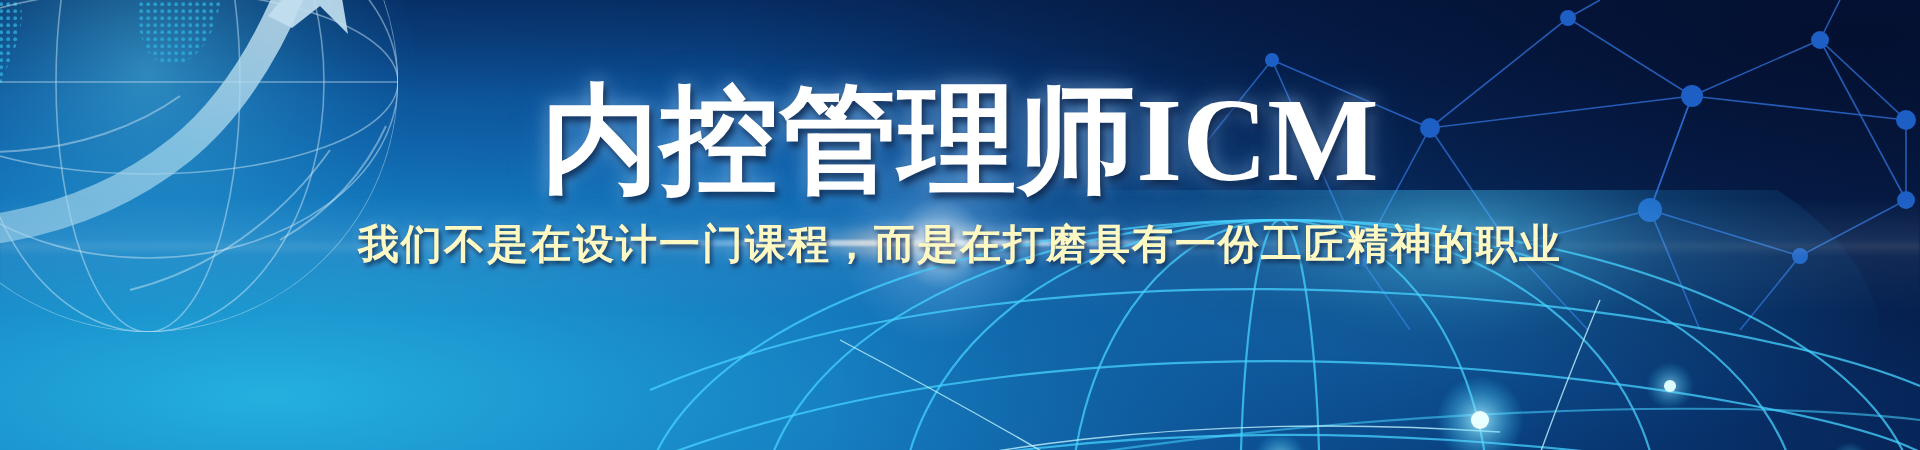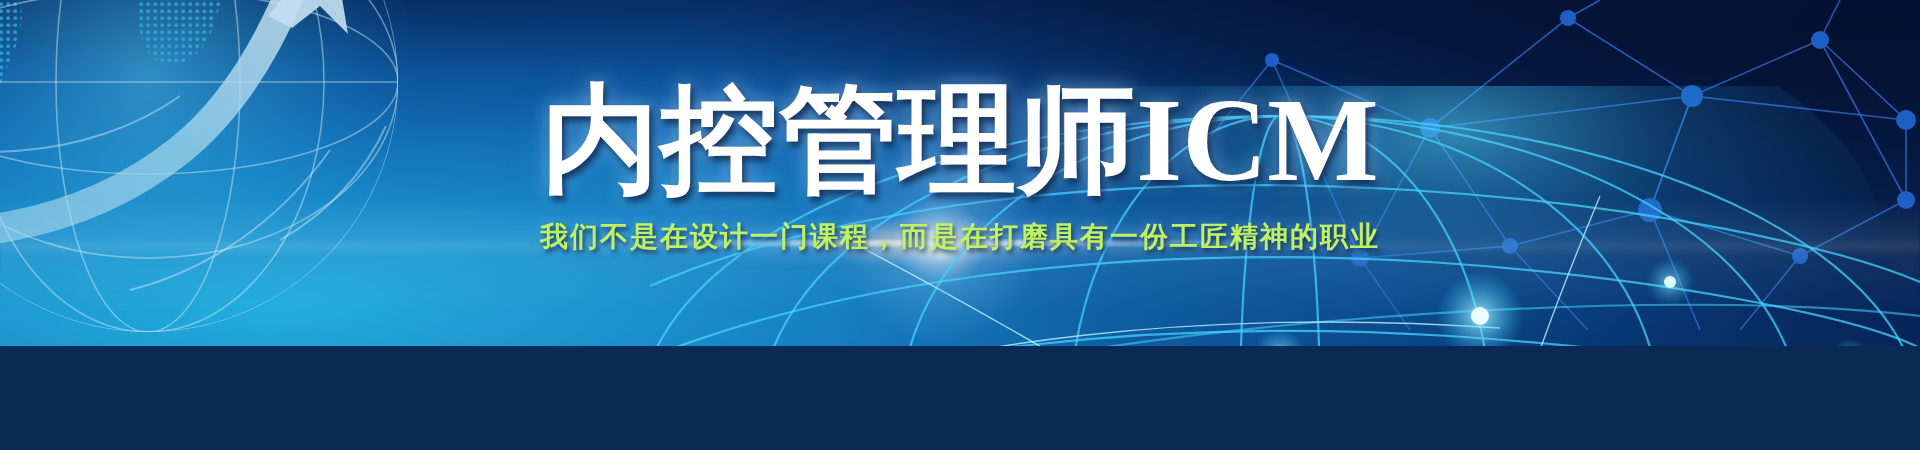--- a/index.html
+++ b/index.html
@@ -1,21 +1,21 @@
 <!DOCTYPE html>
 <html><head>
 <meta charset="utf-8">
 <title>Banner</title>
 <style>
   html,body{margin:0;padding:0;background:#0a2a55;}
   *{box-sizing:border-box;}
   #banner{
     position:relative;
     width:1920px;
-    height:346px;
+    height:450px;
     overflow:hidden;
     font-family:"Liberation Serif","DejaVu Serif",serif;
     background:#0f3f78;
   }
   .layer{position:absolute;inset:0;}
   
   #bg-base{
     background:
       radial-gradient(120% 150% at 14% 88%, #24b0e0 0%, #1c96cf 14%, #1479bd 28%, #0f61ab 42%, #0b4a94 58%, #0a387c 72%, #092c66 85%, #081f4d 100%);
   }
@@ -99,24 +99,24 @@
       3px 5px 7px rgba(3,22,58,.75),
       0 0 18px rgba(165,215,255,.55),
       0 0 40px rgba(120,185,255,.30);
     font-family:"Liberation Serif","DejaVu Serif",serif;
   }
   #title .zh{font-family:"DejaVu Serif","Liberation Serif",serif;font-weight:700;}
   #title .en{font-family:"Liberation Serif","DejaVu Serif",serif;font-weight:700;letter-spacing:0px;}
   #subtitle{
     margin:4px;
     margin-top:18px;
-    font-size:28px;
+    font-size:41px;
     line-height:1.15;
     font-weight:700;
-    color:#bef264;
+    color:#fef9c3;
     letter-spacing:2px;
     white-space:nowrap;
     text-shadow:
       2px 3px 5px rgba(3,22,58,.80),
       0 0 12px rgba(150,205,255,.45);
     font-family:"DejaVu Serif","Liberation Serif",serif;
   }
 </style>
 </head>
 <body>

